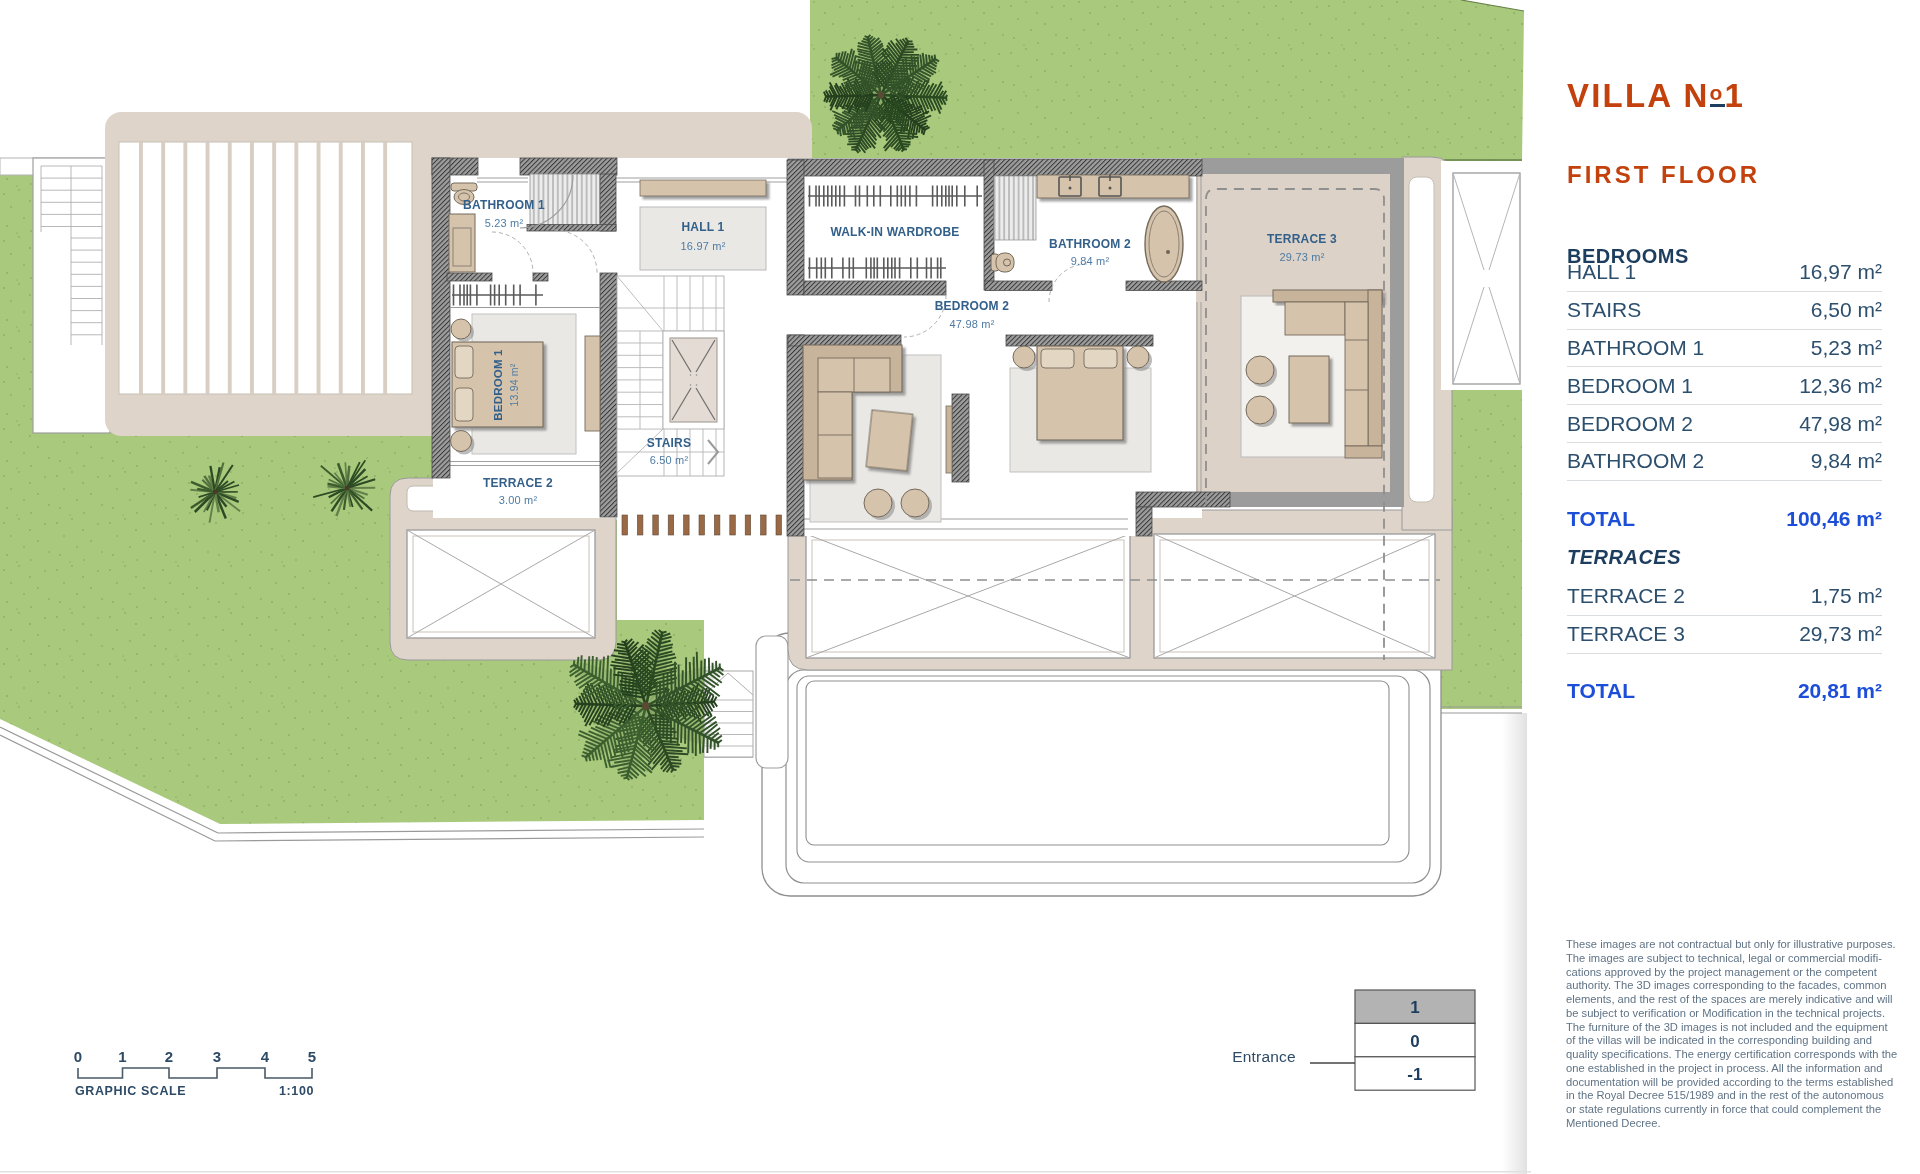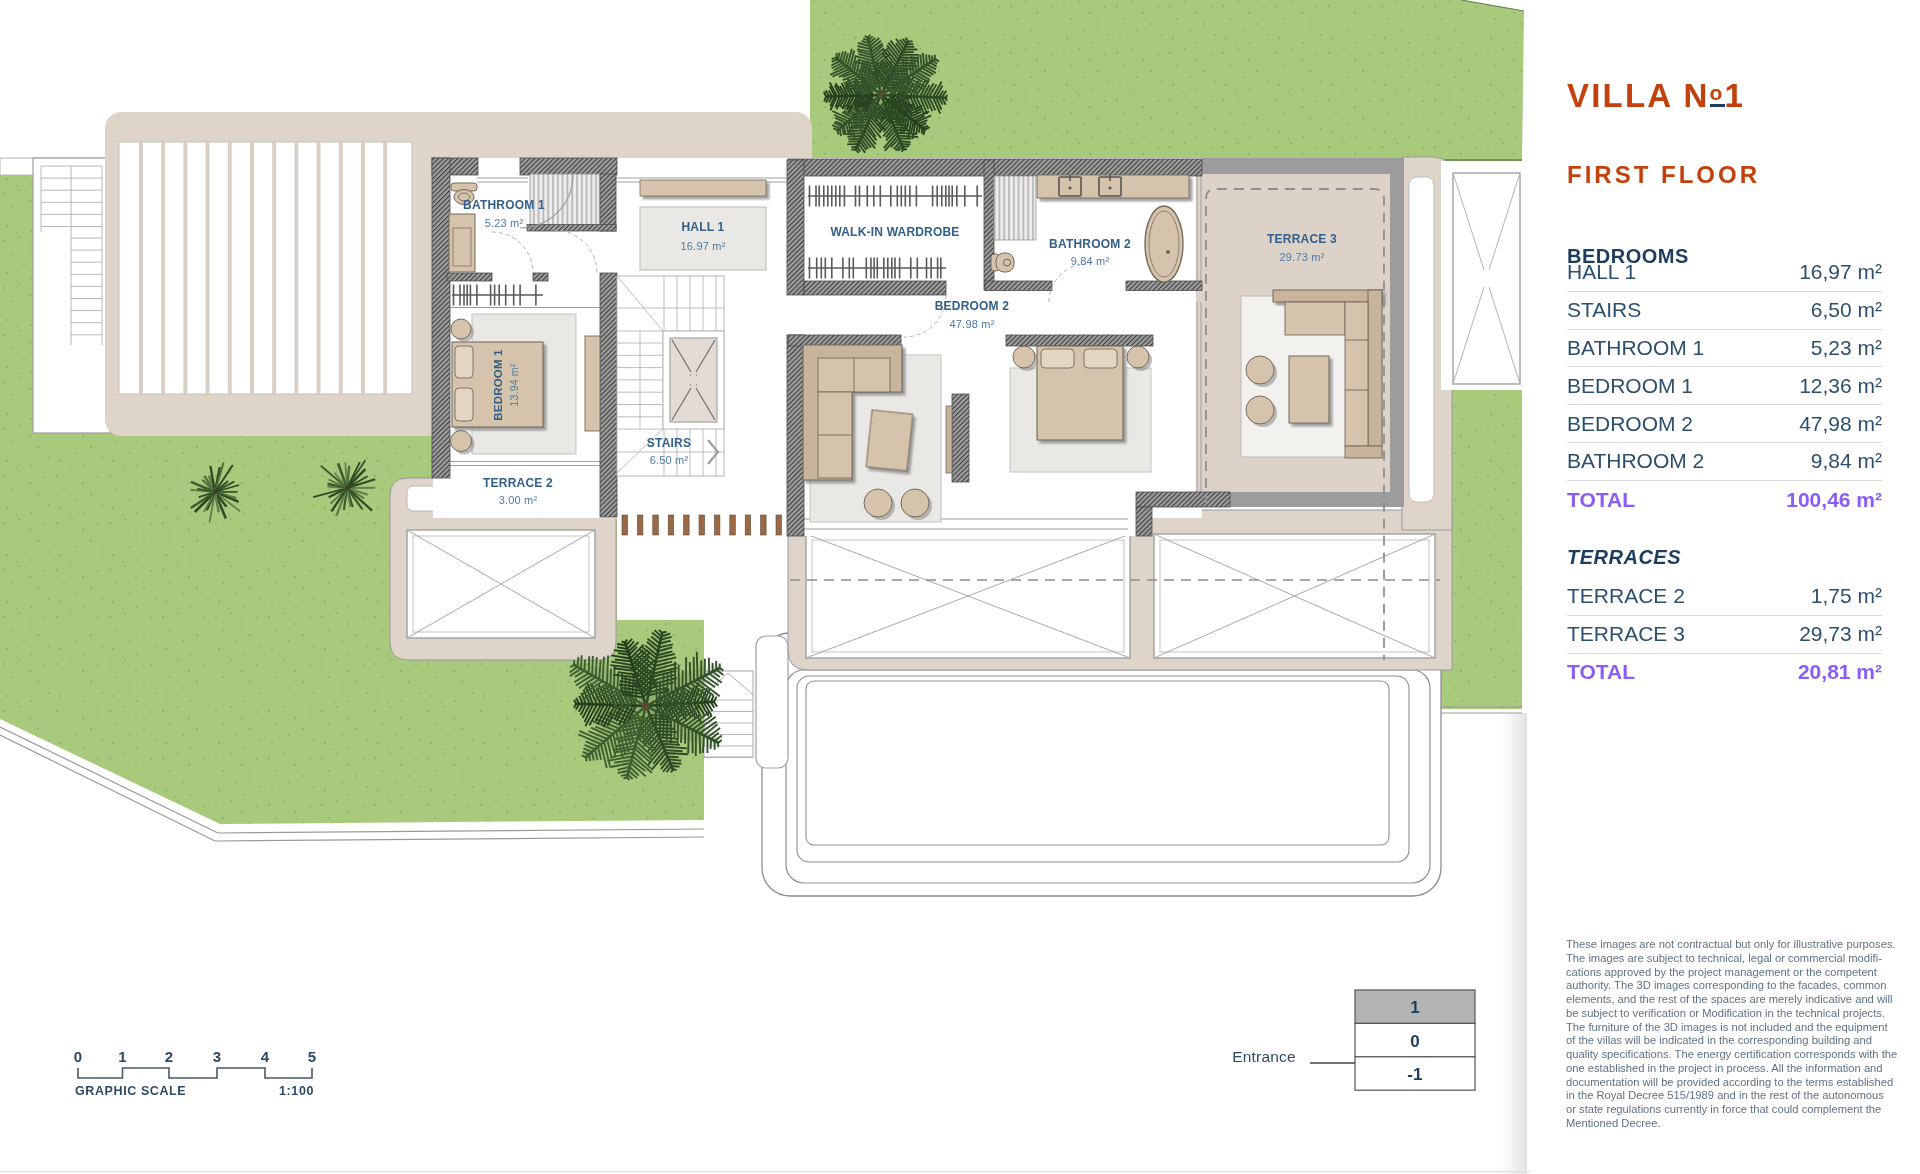--- a/index.html
+++ b/index.html
@@ -5,21 +5,21 @@
 body { width:1920px; height:1174px; overflow:hidden; background:#fff; font-family:"Liberation Sans", sans-serif; }
 #wrap { position:relative; width:1920px; height:1174px; }
 #plan { position:absolute; left:0; top:0; }
 .panel { position:absolute; color:#c2410c; }
 .title { left:1567px; top:77px; font-size:33px; font-weight:bold; letter-spacing:2.2px; }
 .title .ord { font-size:21px; vertical-align:7px; border-bottom:3px solid #1d3d5e; line-height:1; }
 .subtitle { left:1567px; top:161px; font-size:24px; font-weight:bold; letter-spacing:3px; }
 .hdr { position:absolute; left:1567px; font-size:20px; font-weight:bold; color:#1d3d5e; letter-spacing:0.5px; }
 .tbl { position:absolute; left:1567px; width:315px; }
 .row { display:flex; justify-content:space-between; align-items:center; height:37.8px; border-bottom:1px solid #d9dde0; font-size:21px; color:#2d4f6e; }
-.row.total { border-bottom:none; font-weight:bold; color:#8b5cf6; }
+.row.total { border-bottom:none; font-weight:bold; color:#1d4ed8;margin-top:19px; }
 .disc { position:absolute; left:1566px; top:938px; width:360px; font-size:11.2px; line-height:13.75px; color:#5f7386; letter-spacing:0px; white-space:nowrap; }
 </style></head>
 <body>
 <div id="wrap">
 <div id="plan"><svg width="1920" height="1174" viewBox="0 0 1920 1174">
 <defs>
 <pattern id="hatch" width="3.4" height="3.4" patternUnits="userSpaceOnUse" patternTransform="rotate(45)">
   <rect width="3.4" height="3.4" fill="#9d9d9d"></rect>
   <line x1="0" y1="0" x2="0" y2="3.4" stroke="#373737" stroke-width="2.0"></line>
 </pattern>

